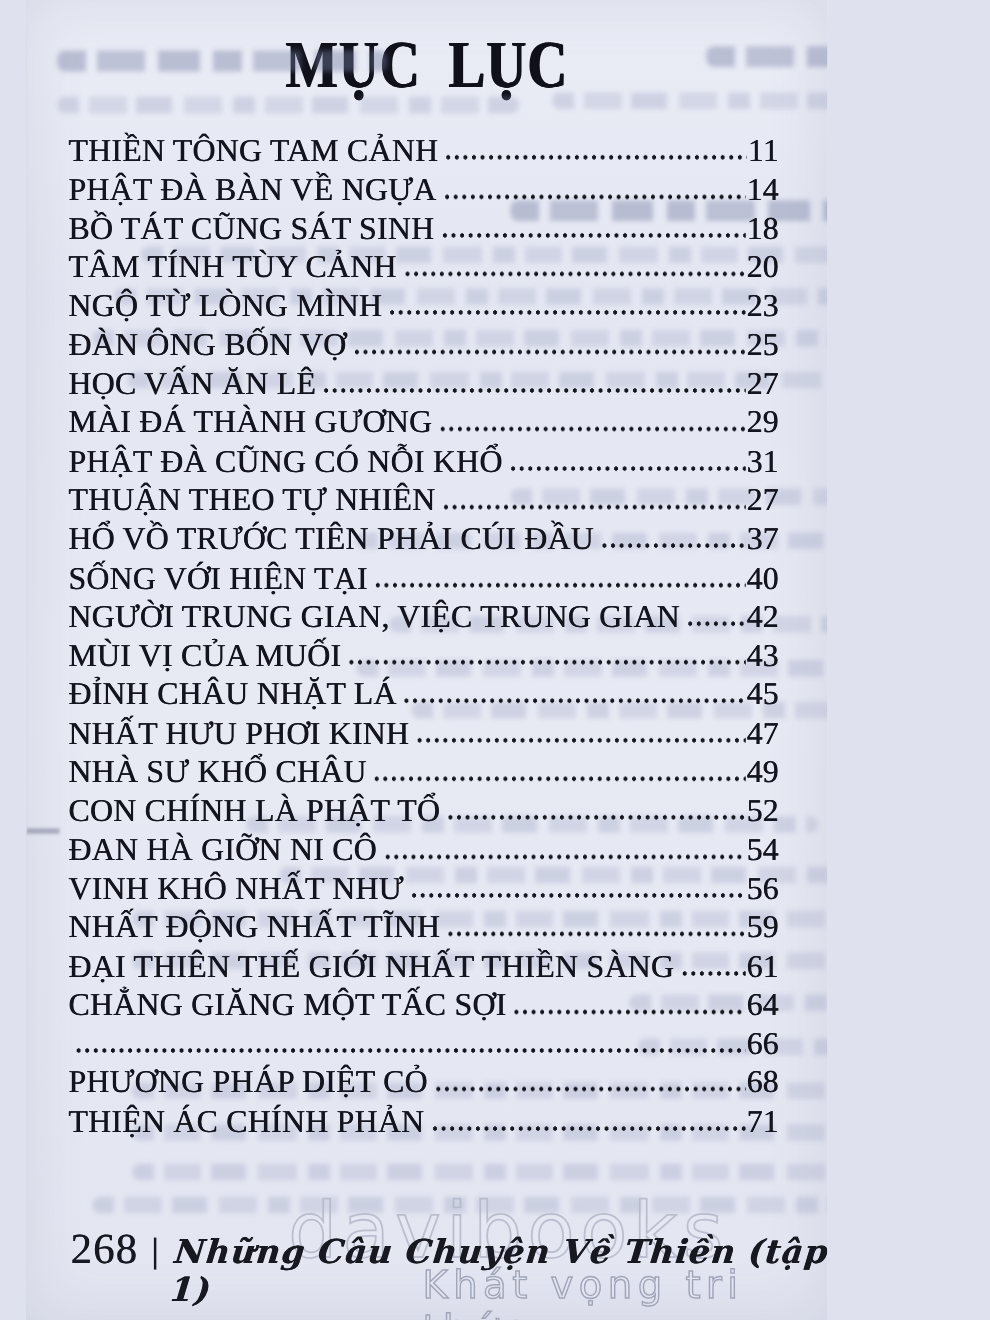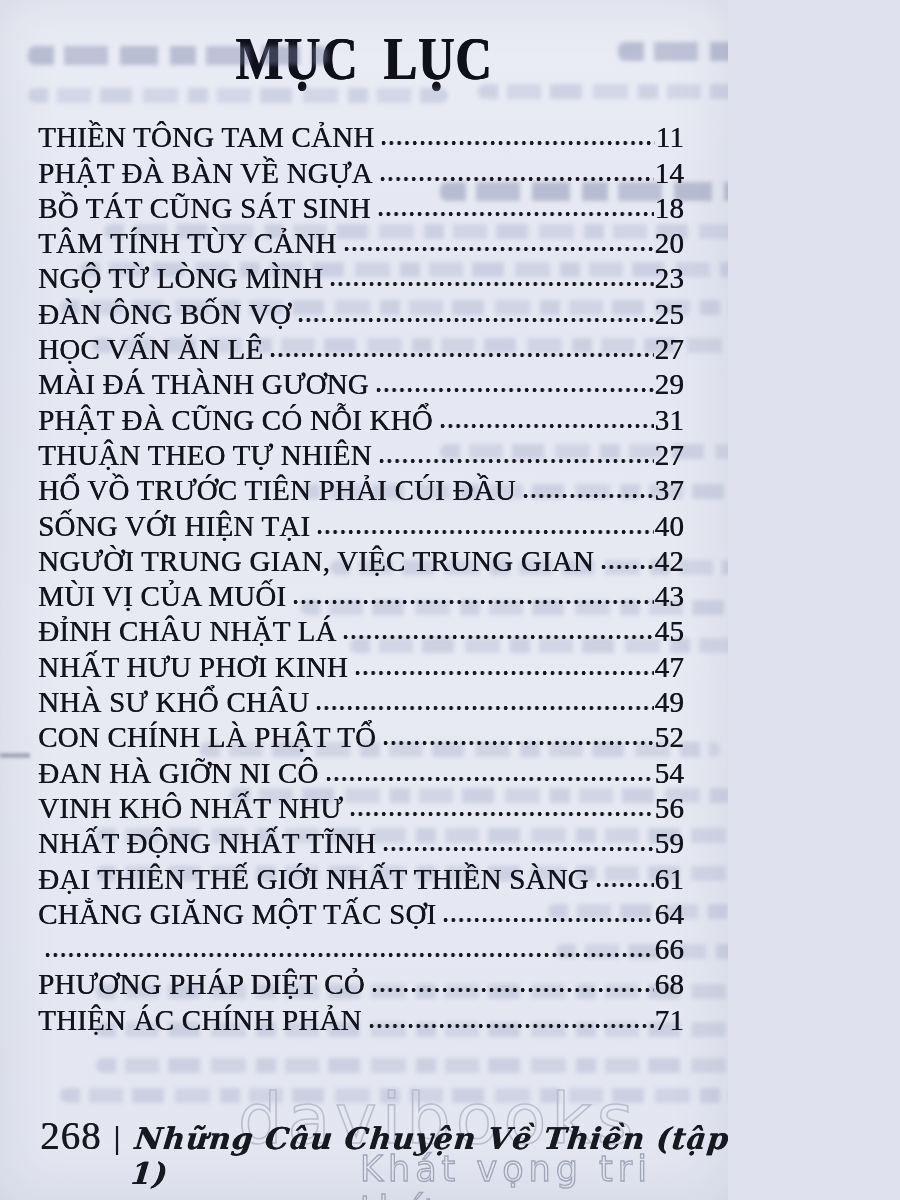--- a/index.html
+++ b/index.html
@@ -8,20 +8,21 @@
     font-family:"Liberation Serif", serif;
     background:#dfe2ee;
     overflow:hidden;
   }
   .page{
     position:relative;
     width:728px;height:1200px;
     background:linear-gradient(180deg,#eaecf5 0%,#e4e7f2 22%,#e7e9f3 55%,#e3e6f1 100%);
     box-shadow:inset 0 0 55px rgba(98,104,140,.14);
     overflow:hidden;
+    margin-left:24px;
   }
 
   
   .page-title{
     position:absolute;top:24px;left:0;right:0;
     text-align:center;
     font-family:"Liberation Serif", serif;
     font-weight:bold;
     font-size:60px;
     letter-spacing:1px;

